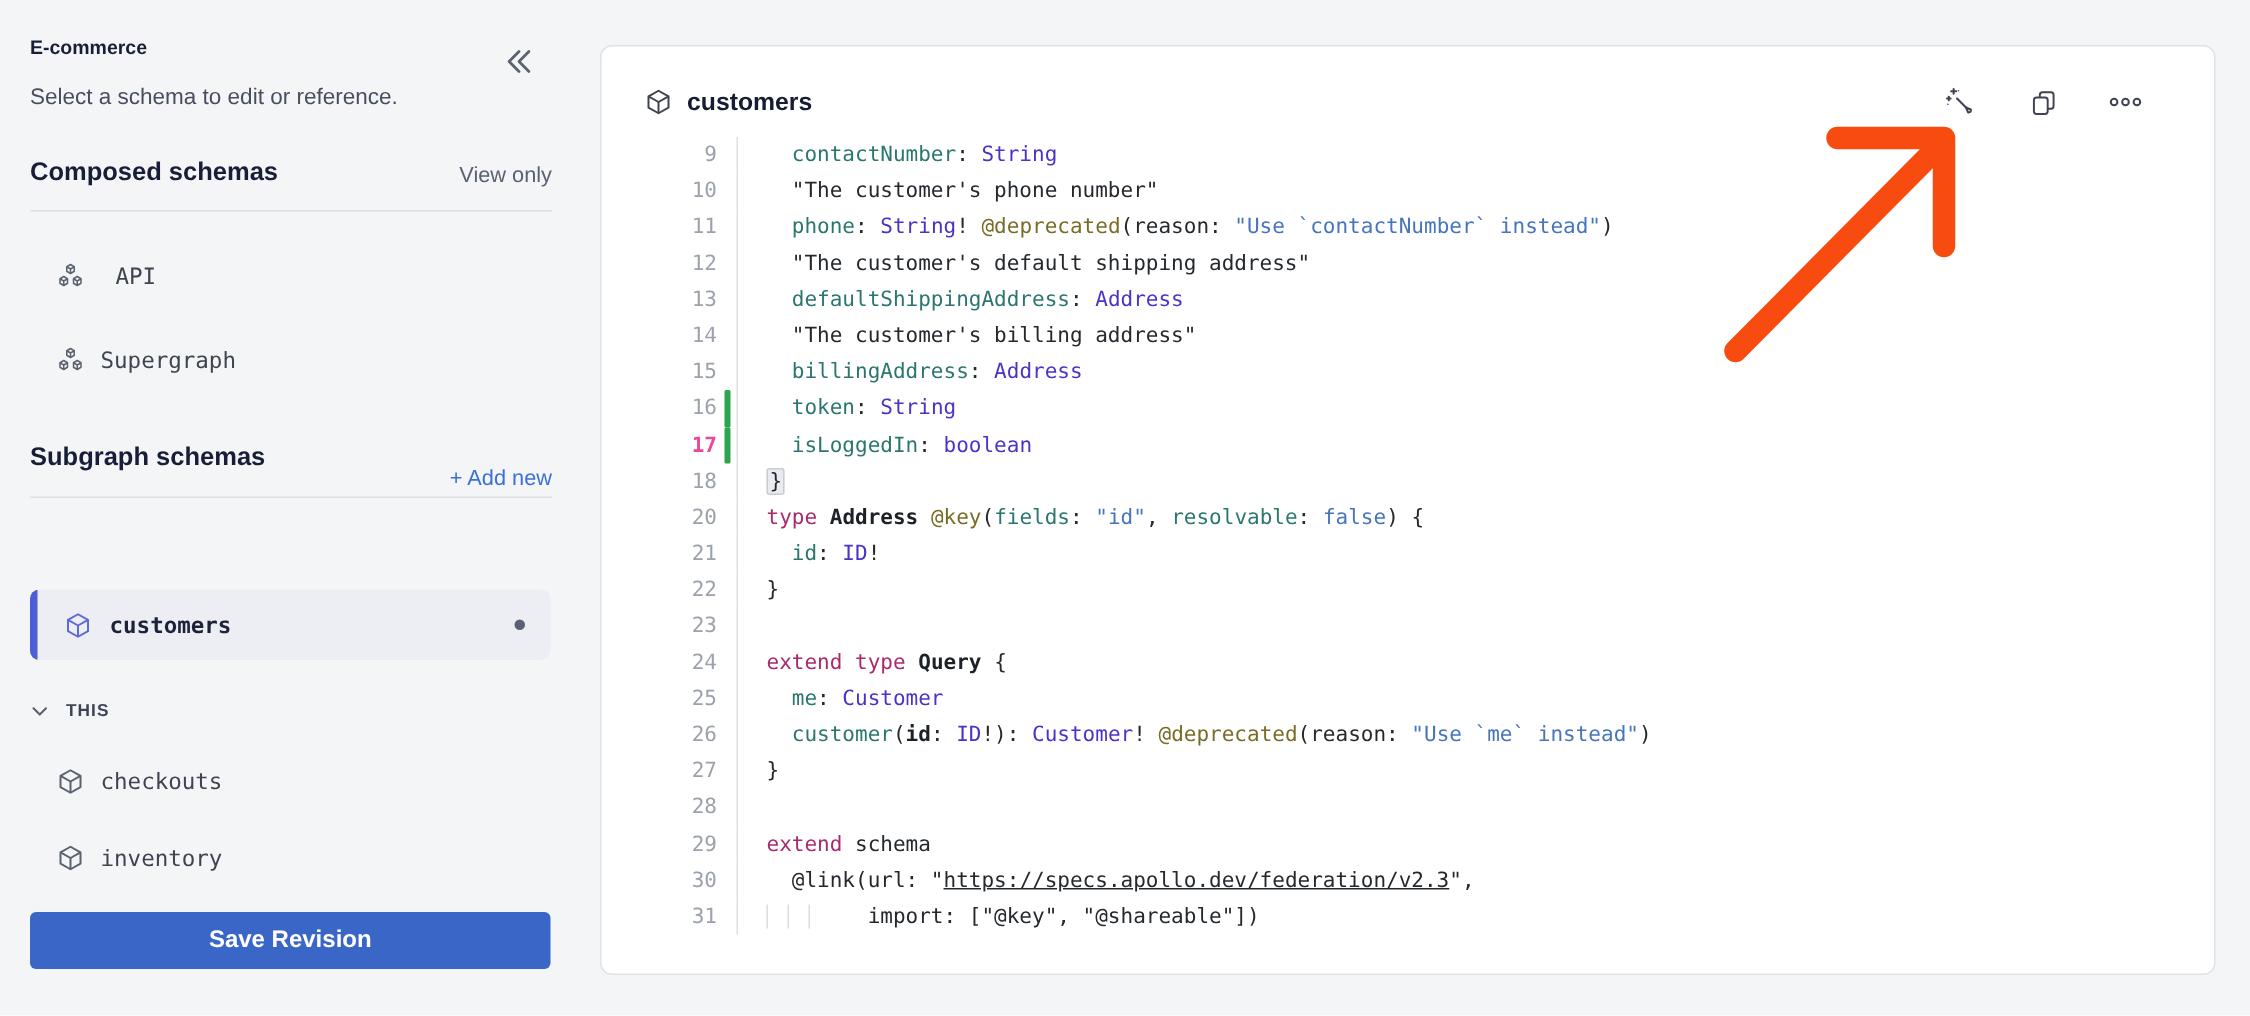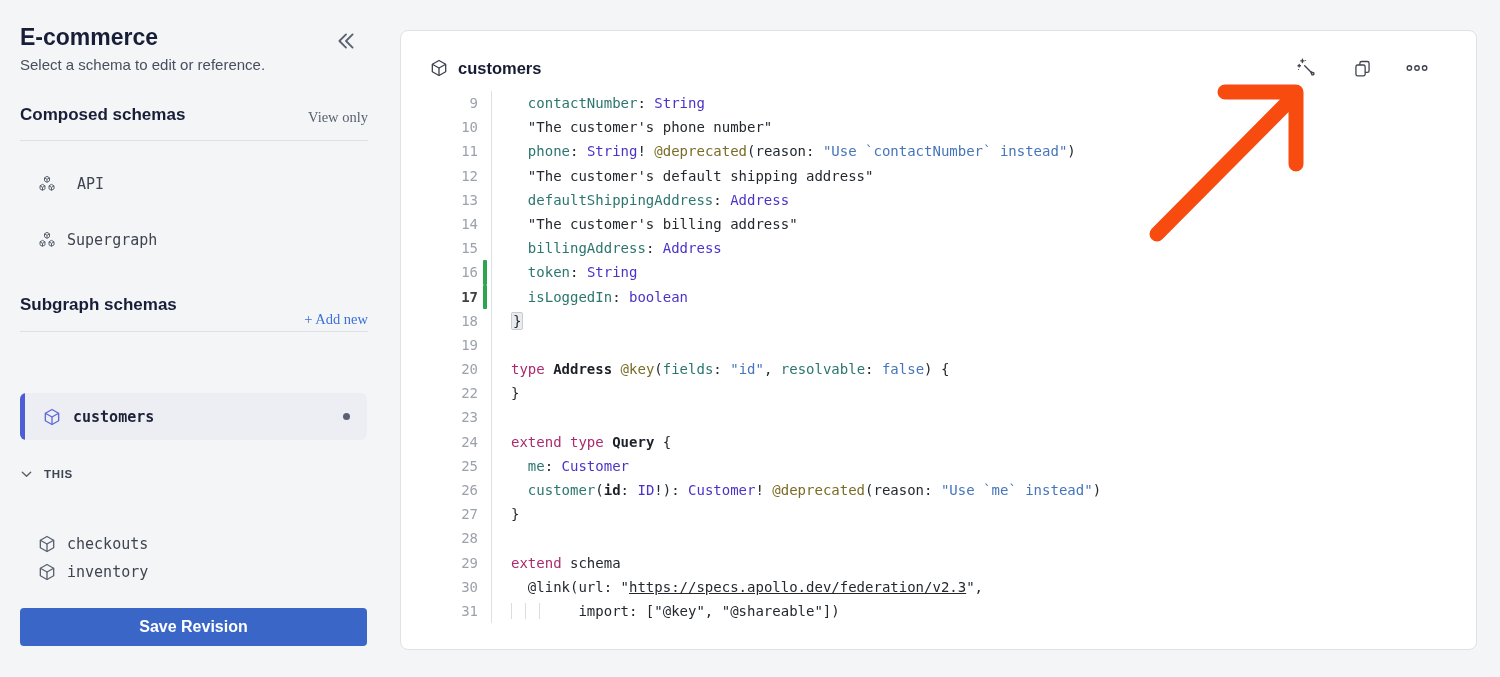--- a/index.html
+++ b/index.html
@@ -7,26 +7,26 @@
   body {
     width:1500px; height:677px; position:relative; overflow:hidden;
     background:#f4f5f7;
     font-family:"Liberation Sans", sans-serif;
     color:#1a2138;
   }
   .mono { font-family:"DejaVu Sans Mono", monospace; }
 
   
   .sidebar { position:absolute; left:0; top:0; width:388px; height:677px; }
-  .sb-title { position:absolute; left:20px; top:24px; font-size:23px; font-weight:bold; color:#181e38; }
+  .sb-title { position:absolute; left:20px; top:24px; font-size:13px; font-weight:bold; color:#181e38; }
   .collapse-btn { position:absolute; left:333px; top:28px; width:26px; height:26px; cursor:pointer;
                   display:flex; align-items:center; justify-content:center; color:#5a6270; }
   .sb-subtitle { position:absolute; left:20px; top:56px; font-size:15px; color:#474e5d; }
   .sec-head { position:absolute; left:20px; font-size:17px; font-weight:bold; color:#181e38; }
-  .sec-action { position:absolute; right:20px; font-size:14.5px;font-family:Liberation Serif, serif; }
+  .sec-action { position:absolute; right:20px; font-size:14.5px; }
   .action-gray { color:#5a6270; }
   .action-blue { color:#3b70d8; cursor:pointer; }
   .hr { position:absolute; left:20px; width:348px; height:1px; background:#dcdfe5; }
 
   .schema-item { position:absolute; left:20px; width:348px; height:28px; display:flex;
                  align-items:center; padding-left:17px; gap:10px; cursor:pointer;
                  font-size:15px; color:#3e4450; }
   .schema-item .icon { color:#5a6270; flex:0 0 auto; display:flex; }
 
   .group-head { position:absolute; left:20px; width:348px; height:18px; display:flex;
@@ -57,21 +57,21 @@
   .act-btn { width:22px; height:22px; display:flex; align-items:center; justify-content:center;
              color:#3f4450; cursor:pointer; background:none; border:none; padding:0; }
 
   
   .code { position:absolute; left:0; top:60px; right:0; bottom:0; overflow:hidden;
           font-family:"DejaVu Sans Mono", monospace; font-size:14px; }
   .crow { display:flex; height:24.2px; line-height:24.2px; }
   .gut { width:90px; min-width:90px; text-align:right; padding-right:13px;
          color:#9ba2ac; position:relative; }
   .gut .bar { position:absolute; right:4px; top:0; bottom:0; width:4px; background:#2da44e; border-radius:1px; }
-  .crow.active .gut { color:#404040; font-weight:bold; }
+  .crow.active .gut { color:#ec4899; font-weight:bold; }
   .ctext { white-space:pre; border-left:1px solid #dcdfe4; padding-left:19px; color:#24292e; flex:1; }
 
   .tok-p { color:#24292e; }
   .tok-f { color:#2b766f; }
   .tok-t { color:#4b32c8; }
   .tok-k { color:#ab2a6e; }
   .tok-d { color:#7a6c26; }
   .tok-s { color:#4675bc; }
   .tok-b { color:#1c2128; font-weight:bold; }
   .tok-u { color:#24292e; text-decoration:underline; }
@@ -184,21 +184,21 @@
     <span class="dirty-dot"></span>
   </div>
 
   <div class="group-head" style="top:465px;">
     <svg class="ic" width="13" height="13">
         <use href="#i-chevron-down"></use>
       </svg>
     <span class="glabel">THIS</span>
   </div>
 
-  <div class="schema-item mono" style="top:507px;margin-top:23px;">
+  <div class="schema-item mono" style="top:507px;">
     <span class="icon">
         <svg class="ic" width="20" height="20">
           <use href="#i-cube"></use>
         </svg>
       </span>
     <span>checkouts</span>
   </div>
   <div class="schema-item mono" style="top:558px;">
     <span class="icon">
         <svg class="ic" width="20" height="20">
@@ -275,26 +275,26 @@
         </div>
         <div class="crow active">
           <div class="gut">17<span class="bar"></span></div>
           <div class="ctext"><span class="tok-p">  </span><span class="tok-f">isLoggedIn</span><span class="tok-p">: </span><span class="tok-t">boolean</span></div>
         </div>
         <div class="crow">
           <div class="gut">18</div>
           <div class="ctext"><span class="tok-br">}</span></div>
         </div>
         <div class="crow">
-          <div class="gut">19</div>
-          <div class="ctext"></div>
-        </div>
-        <div class="crow">
           <div class="gut">20</div>
           <div class="ctext"><span class="tok-k">type</span><span class="tok-p"> </span><span class="tok-b">Address</span><span class="tok-p"> </span><span class="tok-d">@key</span><span class="tok-p">(</span><span class="tok-f">fields</span><span class="tok-p">: </span><span class="tok-s">"id"</span><span class="tok-p">, </span><span class="tok-f">resolvable</span><span class="tok-p">: </span><span class="tok-s">false</span><span class="tok-p">) {</span></div>
+        </div>
+        <div class="crow">
+          <div class="gut">21</div>
+          <div class="ctext"><span class="tok-p">  </span><span class="tok-f">id</span><span class="tok-p">: </span><span class="tok-t">ID</span><span class="tok-p">!</span></div>
         </div>
         <div class="crow">
           <div class="gut">22</div>
           <div class="ctext"><span class="tok-p">}</span></div>
         </div>
         <div class="crow">
           <div class="gut">23</div>
           <div class="ctext"></div>
         </div>
         <div class="crow">

